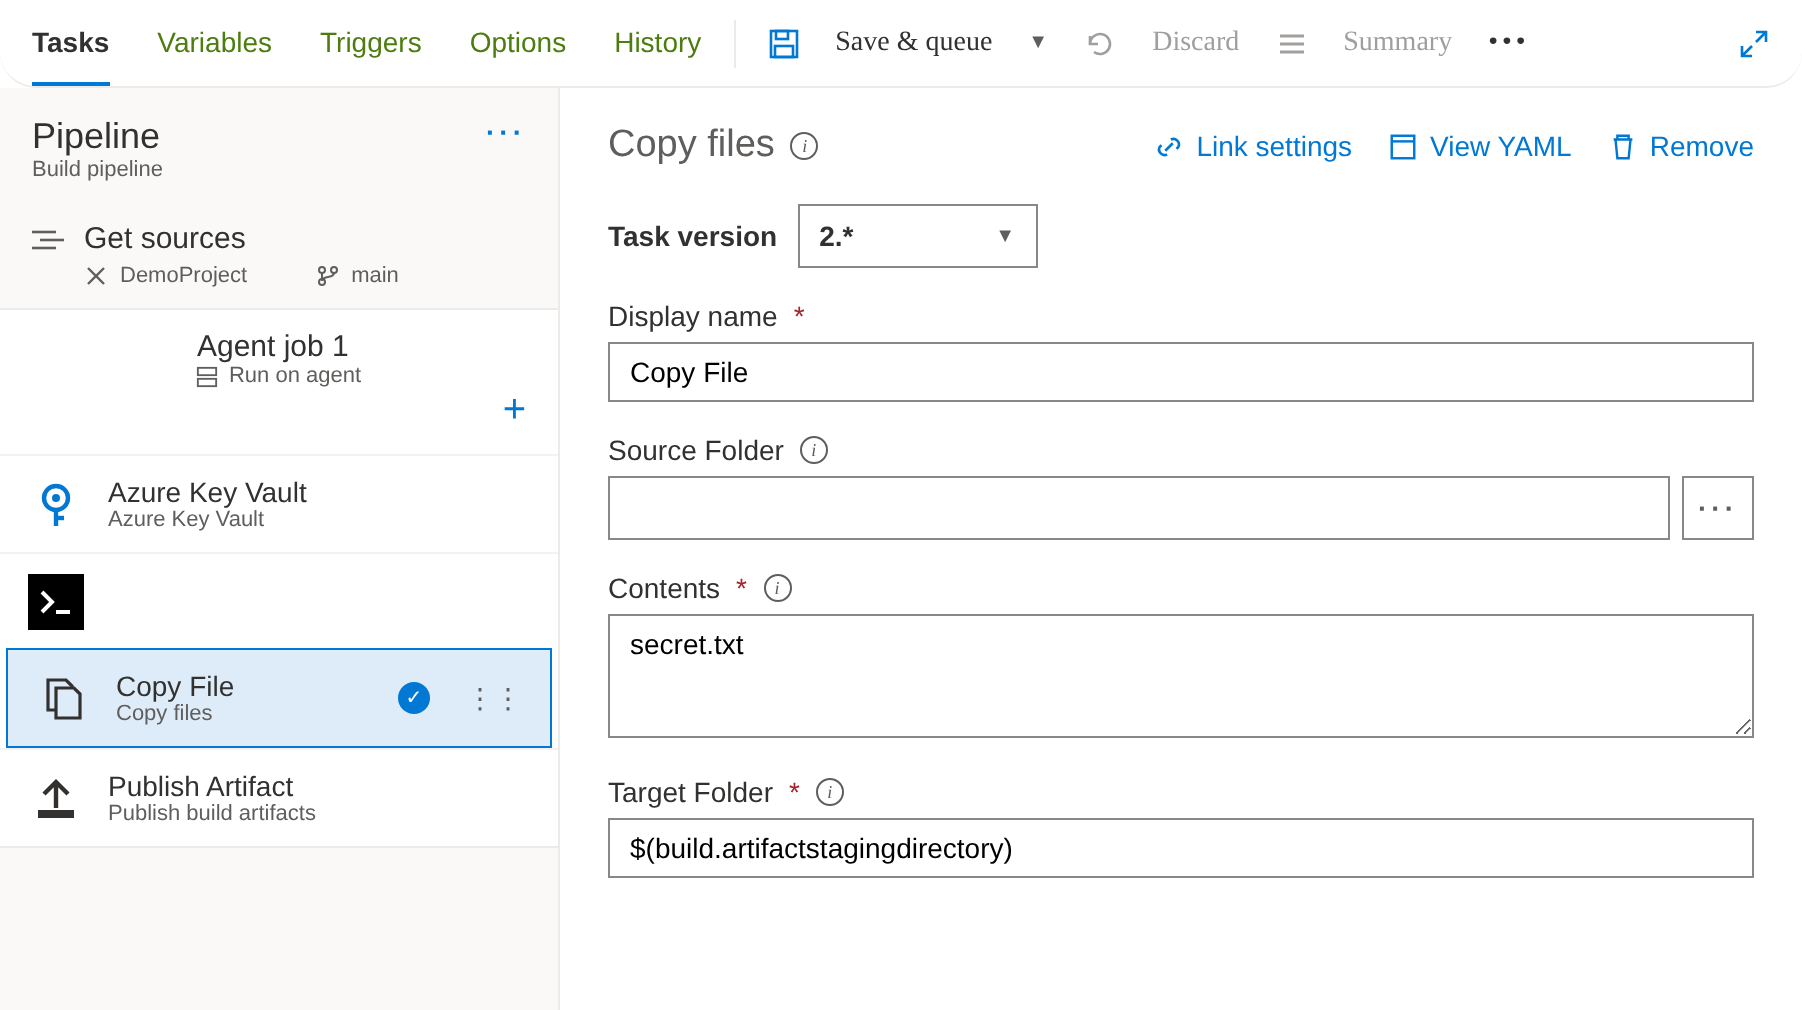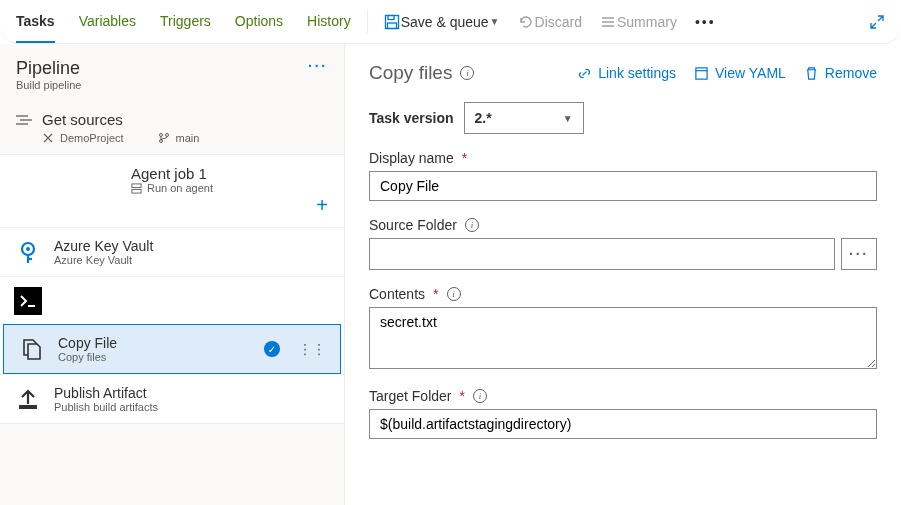--- a/index.html
+++ b/index.html
@@ -6,29 +6,29 @@
 body { font-family: "Segoe UI", Arial, sans-serif; font-size: 14px; color: #323130; background: #fff; width: 901px; height: 505px; overflow: hidden; }
 .root { display: flex; flex-direction: column; height: 100%; }
 
 
 .toprow { display: flex; align-items: center; height: 44px; border-bottom: 1px solid #edebe9; padding: 0 16px; border-radius: 18px; }
 .tabs { display: flex; gap: 24px; height: 100%; }
 .tab { display: flex; align-items: center; height: 100%; cursor: pointer; color: #4d7c0f; border-bottom: 2px solid transparent; }
 .tab.active { color: #323130; font-weight: 600; border-bottom: 2px solid #0078d4; }
 .vdiv { width: 1px; height: 24px; background: #edebe9; margin: 0 16px; }
 .toolbar { display: flex; align-items: center; gap: 18px; flex: 1; }
-.tbtn { display: flex; align-items: center; gap: 1px; cursor: pointer; color: #323130; }
+.tbtn { display: flex; align-items: center; gap: 18px; cursor: pointer; color: #323130; font-family: Liberation Serif, serif; }
 .tbtn.disabled { color: #a19f9d; cursor: default; }
 .tbtn .chev { font-size: 10px; color: #605e5c; }
 .expand { margin-left: auto; color: #0078d4; cursor: pointer; font-size:16px;}
 
 .body { display: flex; flex: 1; min-height: 0; }
 
 
-.left { width: 345px; background: #faf9f8; border-right: 1px solid #edebe9; display: flex; flex-direction: column; }
+.left { width: 280px; background: #faf9f8; border-right: 1px solid #edebe9; display: flex; flex-direction: column; }
 .pipeline-hdr { padding: 14px 16px 10px 16px; display: flex; align-items: flex-start; }
 .pipeline-hdr .t { font-size: 18px; color: #323130; }
 .pipeline-hdr .s { font-size: 11px; color: #605e5c; }
 .pipeline-hdr .more { margin-left: auto; color: #0078d4; letter-spacing: 2px; cursor: pointer; font-weight:bold; }
 
 .getsrc { padding: 10px 16px 10px 16px; }
 .getsrc .row1 { display: flex; align-items: center; gap: 10px; font-size: 15px; }
 .getsrc .row2 { display: flex; align-items: flex-start; gap: 34px; margin-top: 4px; padding-left: 26px; font-size: 11px; color: #605e5c; }
 .srcchip { display: flex; align-items: center; gap: 6px; }
 

